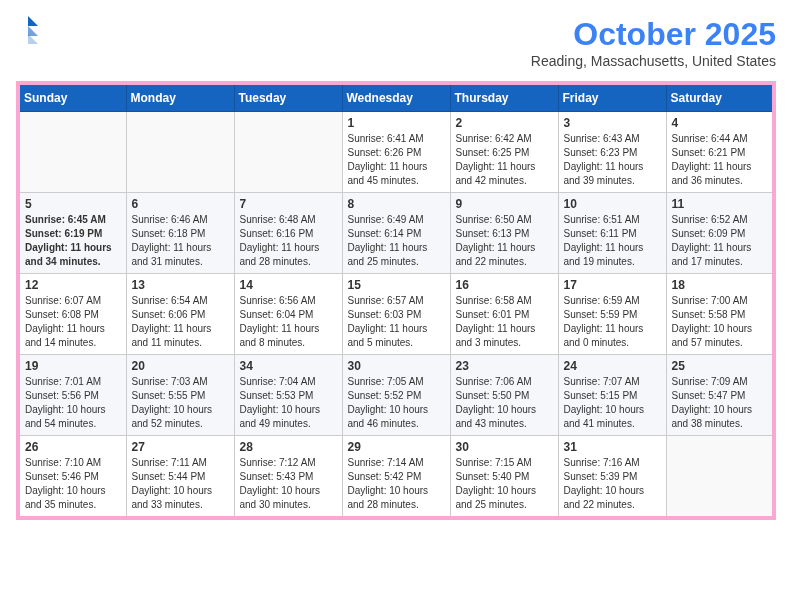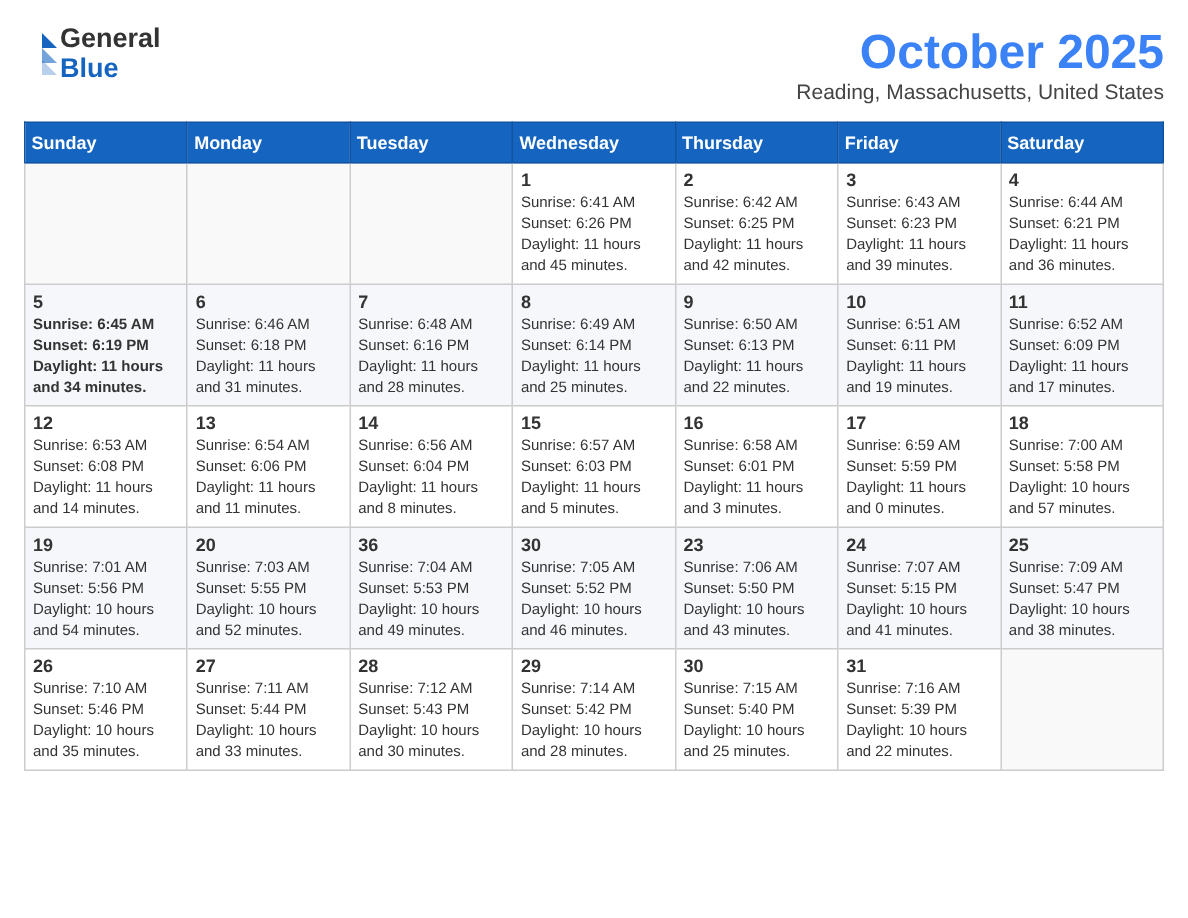--- a/index.html
+++ b/index.html
@@ -43,21 +43,21 @@
       font-weight: bold;
       color: #3b82f6;
     }
     .location {
       font-size: 14px;
       color: #444;
     }
     .calendar {
       width: 100%;
       border-collapse: collapse;
-      border: 1px solid #f9a8d4;
+      border: 4px solid #f9a8d4;
     }
     .calendar th {
       background: #1565c0;
       color: #fff;
       font-size: 12px;
       font-weight: bold;
       padding: 6px 4px;
       text-align: left;
       border: 1px solid #1253a0;
     }
@@ -90,24 +90,20 @@
 </head>
 <body>
 
 <div class="header">
   <div class="logo">
     <svg class="logo-icon" viewBox="0 0 20 28" xmlns="http://www.w3.org/2000/svg">
       <polygon points="10,0 20,10 10,10" fill="#1565c0"></polygon>
       <polygon points="10,10 20,20 10,20" fill="#1565c0" opacity="0.6"></polygon>
       <polygon points="10,18 20,28 10,28" fill="#1565c0" opacity="0.3"></polygon>
     </svg>
-    <div class="logo-text">
-      <span class="logo-general">General</span>
-      <span class="logo-blue">Blue</span>
-    </div>
   </div>
   <div class="title-area">
     <div class="month-title">October 2025</div>
     <div class="location">Reading, Massachusetts, United States</div>
   </div>
 </div>
 
 <table class="calendar">
   <thead>
     <tr>
@@ -201,21 +197,21 @@
           <span class="day-number">11</span>
           <div class="day-info" style="white-space: pre-line;">Sunrise: 6:52 AM
 Sunset: 6:09 PM
 Daylight: 11 hours
 and 17 minutes.</div>
         </td>
       </tr>
       <tr>
         <td>
           <span class="day-number">12</span>
-          <div class="day-info" style="white-space: pre-line;">Sunrise: 6:53 AM
+          <div class="day-info" style="white-space: pre-line;">Sunrise: 6:07 AM
 Sunset: 6:08 PM
 Daylight: 11 hours
 and 14 minutes.</div>
         </td>
         <td>
           <span class="day-number">13</span>
           <div class="day-info" style="white-space: pre-line;">Sunrise: 6:54 AM
 Sunset: 6:06 PM
 Daylight: 11 hours
 and 11 minutes.</div>
@@ -265,21 +261,21 @@
 and 54 minutes.</div>
         </td>
         <td>
           <span class="day-number">20</span>
           <div class="day-info" style="white-space: pre-line;">Sunrise: 7:03 AM
 Sunset: 5:55 PM
 Daylight: 10 hours
 and 52 minutes.</div>
         </td>
         <td>
-          <span class="day-number">36</span>
+          <span class="day-number">34</span>
           <div class="day-info" style="white-space: pre-line;">Sunrise: 7:04 AM
 Sunset: 5:53 PM
 Daylight: 10 hours
 and 49 minutes.</div>
         </td>
         <td>
           <span class="day-number">30</span>
           <div class="day-info" style="white-space: pre-line;">Sunrise: 7:05 AM
 Sunset: 5:52 PM
 Daylight: 10 hours

